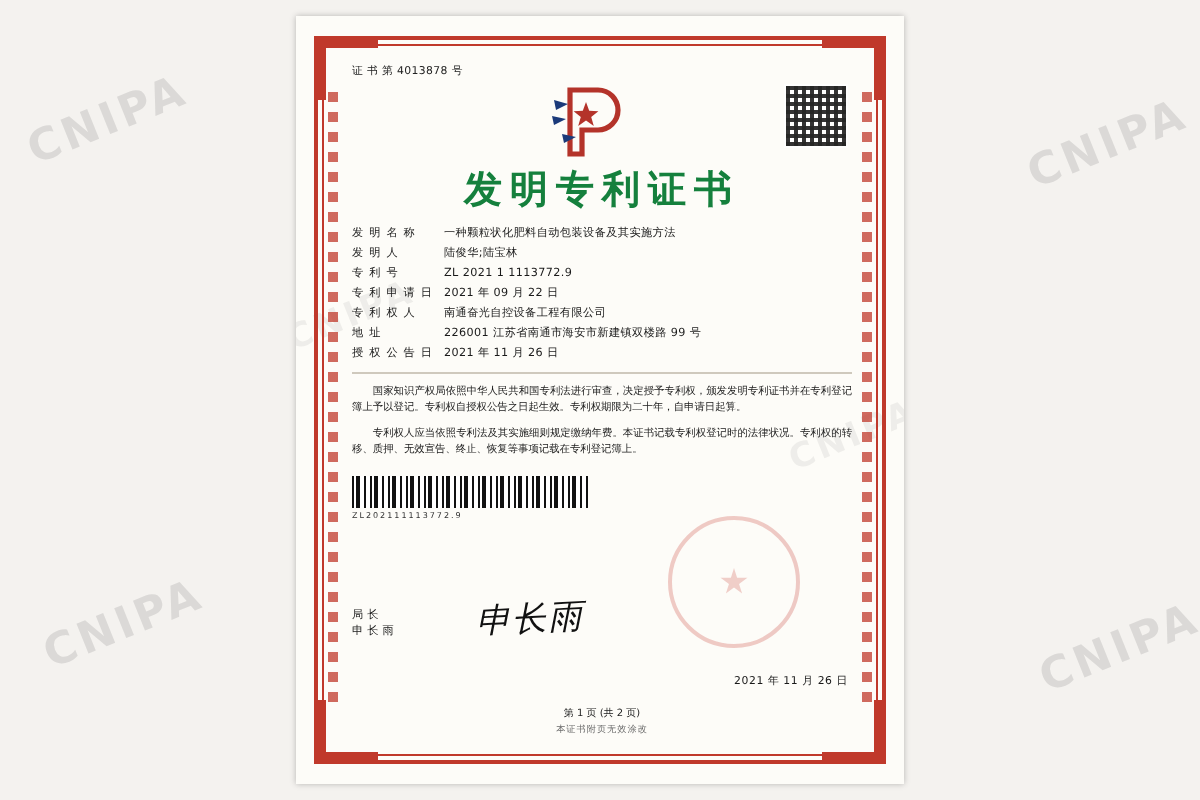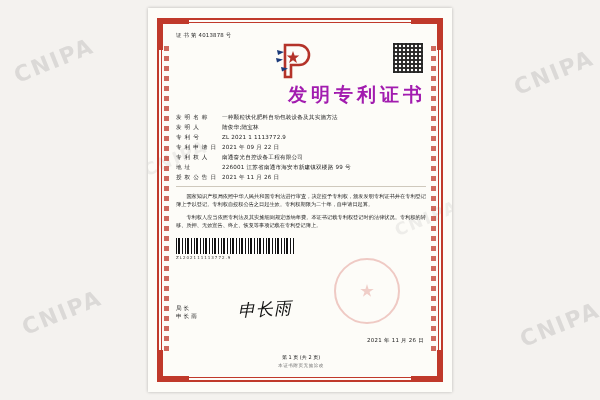--- a/index.html
+++ b/index.html
@@ -110,22 +110,22 @@
     width: 30px;
     height: 30px;
     background:
       repeating-linear-gradient(to right, #111 0 2px, #fff 2px 4px),
       repeating-linear-gradient(to bottom, #111 0 2px, #fff 2px 4px);
     background-blend-mode: multiply;
     border: 1px solid #fff;
     opacity: .85;
   }
   .title {
-    text-align: right;
-    color: #a21caf;
+    text-align: center;
+    color: #15803d;
     font-size: 19px;
     letter-spacing: 4px;
     font-weight: bold;
     margin: 1px 0 6px 0;
     font-family: Liberation Serif, serif;
   }
 
   .fields {
     margin-top: 4px;
   }

